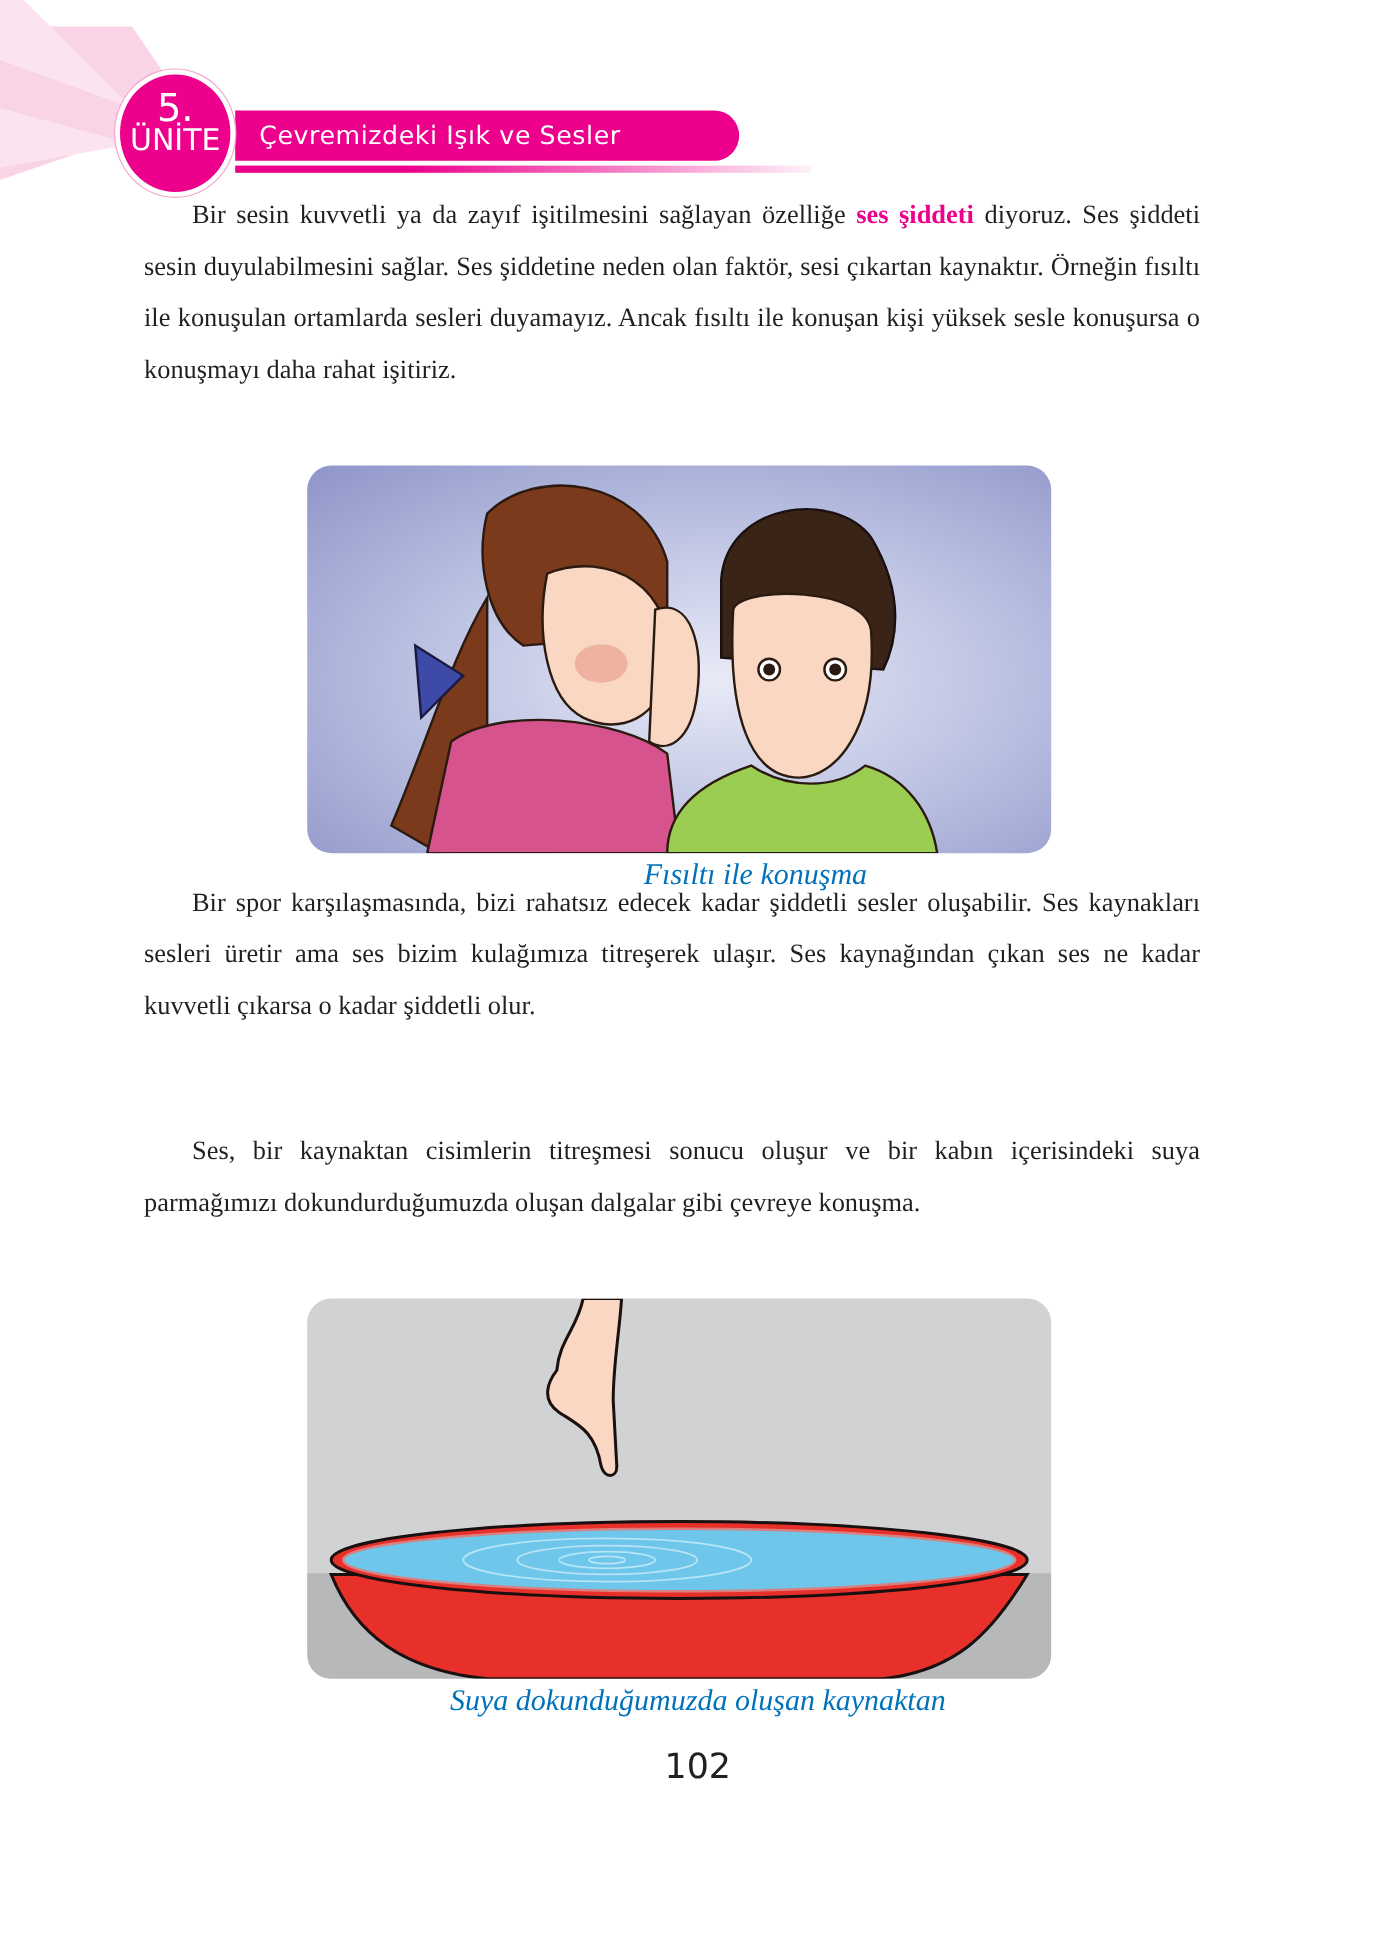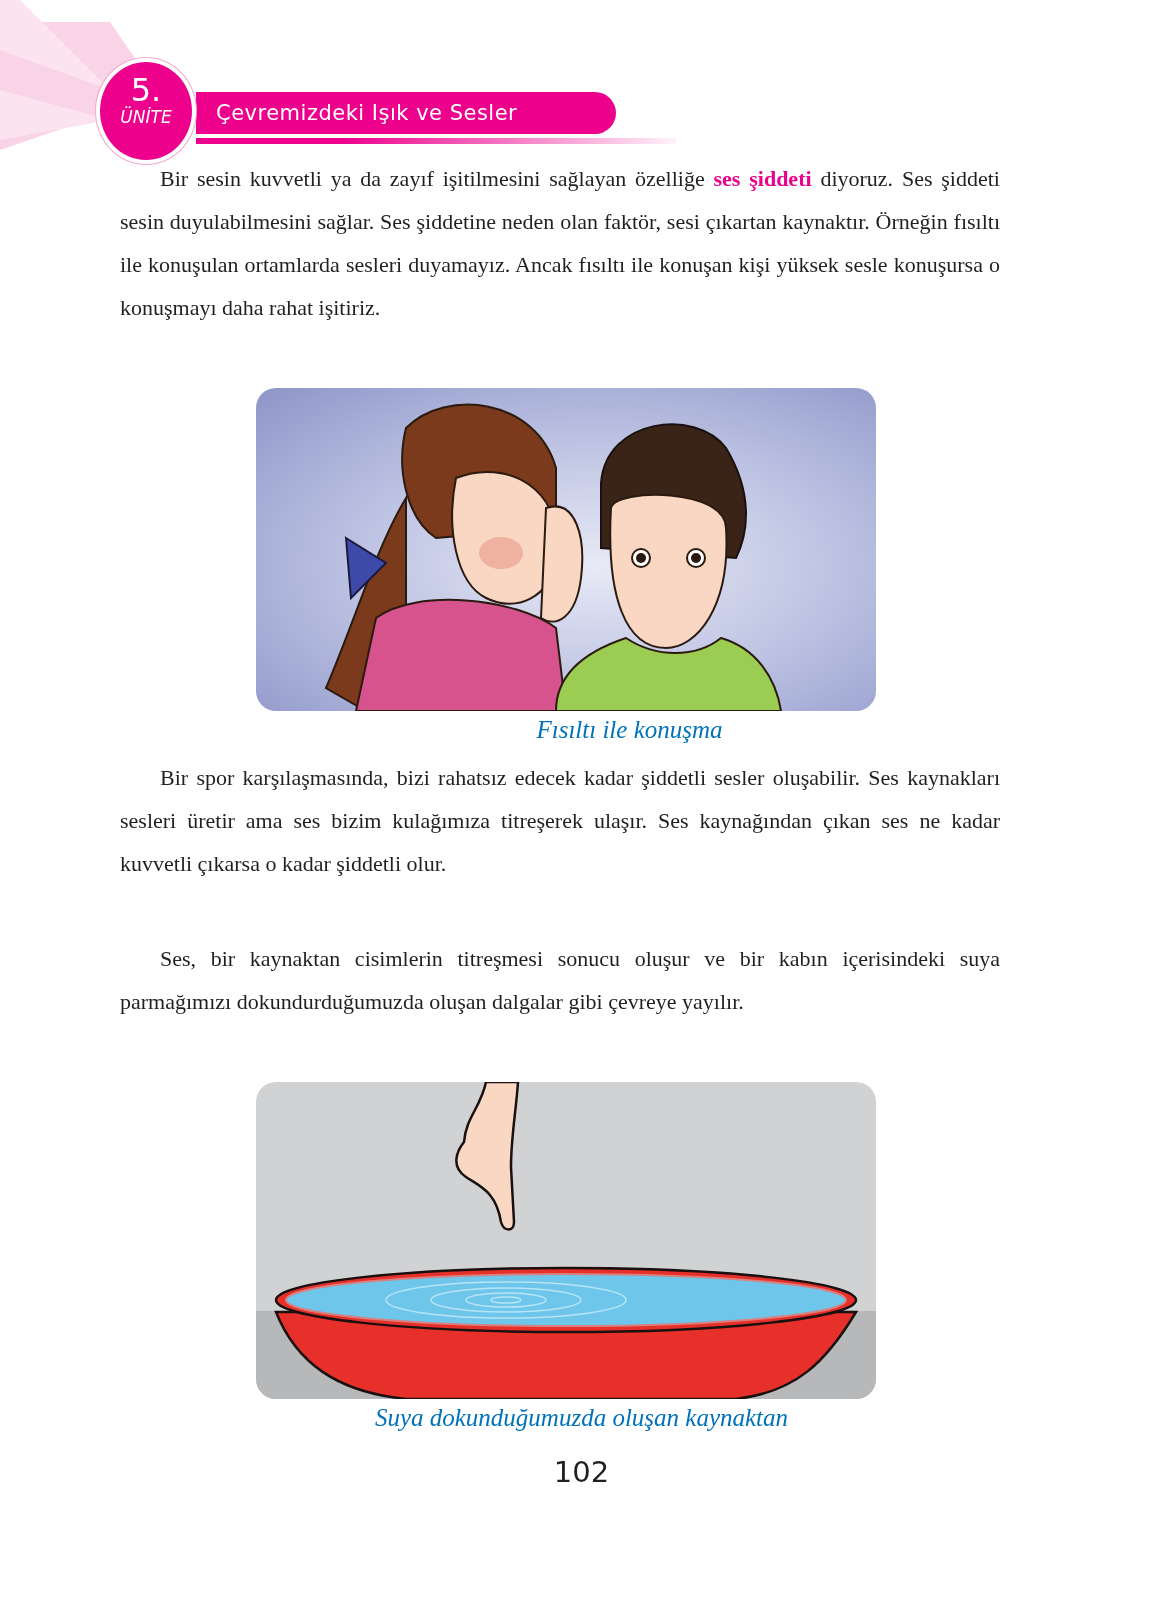--- a/index.html
+++ b/index.html
@@ -4,21 +4,21 @@
 <style>
   html, body { margin:0; padding:0; background:#ffffff; }
   body { width:1163px; height:1616px; position:relative; overflow:hidden; font-family:"Liberation Serif", serif; color:#231f20; }
 
   
   .rays { position:absolute; left:0; top:0; width:160px; height:150px; }
   .badge { position:absolute; left:96px; top:58px; width:92px; height:98px; border-radius:50%;
            background:#ec008c; border:4px solid #fff; box-shadow:0 0 0 1px #f4a6cf;
            color:#fff; text-align:center; font-family:"DejaVu Sans", sans-serif; }
   .badge .num { display:block; font-size:32px; line-height:32px; margin-top:12px; }
-  .badge .lbl { display:block; font-size:17px; line-height:22px;font-style:italic; }
+  .badge .lbl { display:block; font-size:25px; line-height:22px; }
   .banner { position:absolute; left:196px; top:92px; width:420px; height:42px; background:#ec008c;
             border-radius:0 28px 28px 0; color:#fff; font-family:"DejaVu Sans", sans-serif;
             font-size:21px; line-height:42px; padding-left:20px; box-sizing:border-box; letter-spacing:0.5px; }
   .banner-line { position:absolute; left:196px; top:138px; width:480px; height:6px;
                  background:linear-gradient(to right,#ec008c 0%,#ec008c 30%,rgba(236,0,140,0.05) 100%); }
 
   
   .para { position:absolute; left:120px; width:880px; font-size:22px; line-height:43px; text-align:justify; }
   .para p { margin:0; text-indent:40px; }
   .hl { color:#ec008c; font-weight:bold; }
@@ -72,26 +72,26 @@
     <circle cx="385" cy="170" r="9" fill="#fff" stroke="#2a1a10" stroke-width="2"></circle>
       <circle cx="385" cy="170" r="5" fill="#2a1a10"></circle>
     <circle cx="440" cy="170" r="9" fill="#fff" stroke="#2a1a10" stroke-width="2"></circle>
       <circle cx="440" cy="170" r="5" fill="#2a1a10"></circle>
 
     <path d="M300,323 C300,280 340,260 370,250 C400,270 440,270 465,250 C500,260 520,290 525,323Z" fill="#9acd52" stroke="#2a1a10" stroke-width="2"></path>
   </svg>
 </div>
 <div class="caption" style="top:716px;padding-left:48px;">Fısıltı ile konuşma</div>
 
-<div class="para" style="top:756px;">
+<div class="para" style="top:730px;">
   <p>Bir spor karşılaşmasında, bizi rahatsız edecek kadar şiddetli sesler oluşabilir. Ses kaynakları sesleri üretir ama ses bizim kulağımıza titreşerek ulaşır. Ses kaynağından çıkan ses ne kadar kuvvetli çıkarsa o kadar şiddetli olur.</p>
 </div>
 
 <div class="para" style="top:937px;">
-  <p>Ses, bir kaynaktan cisimlerin titreşmesi sonucu oluşur ve bir kabın içerisindeki suya parmağımızı dokundurduğumuzda oluşan dalgalar gibi çevreye yayılır.</p>
+  <p>Ses, bir kaynaktan cisimlerin titreşmesi sonucu oluşur ve bir kabın içerisindeki suya parmağımızı dokundurduğumuzda oluşan dalgalar gibi çevreye konuşma.</p>
 </div>
 
 <div class="figure fig2">
   <div class="floor"></div>
   <svg width="620" height="317" viewBox="0 0 620 317" style="position:absolute;left:0;top:0;">
 
     <path d="M230,0 C225,25 210,35 208,60 C200,70 195,85 210,95 C225,105 240,110 245,140 C248,150 258,150 258,140 L255,85 C255,55 260,30 262,0Z" fill="#f9d7c2" stroke="#1a1010" stroke-width="2.5"></path>
 
     <path d="M20,230 C40,280 80,310 150,317 L480,317 C540,310 570,280 600,230Z" fill="#e8302a" stroke="#1a1010" stroke-width="2.5"></path>
     <ellipse cx="310" cy="218" rx="290" ry="32" fill="#e8302a" stroke="#1a1010" stroke-width="2.5"></ellipse>

